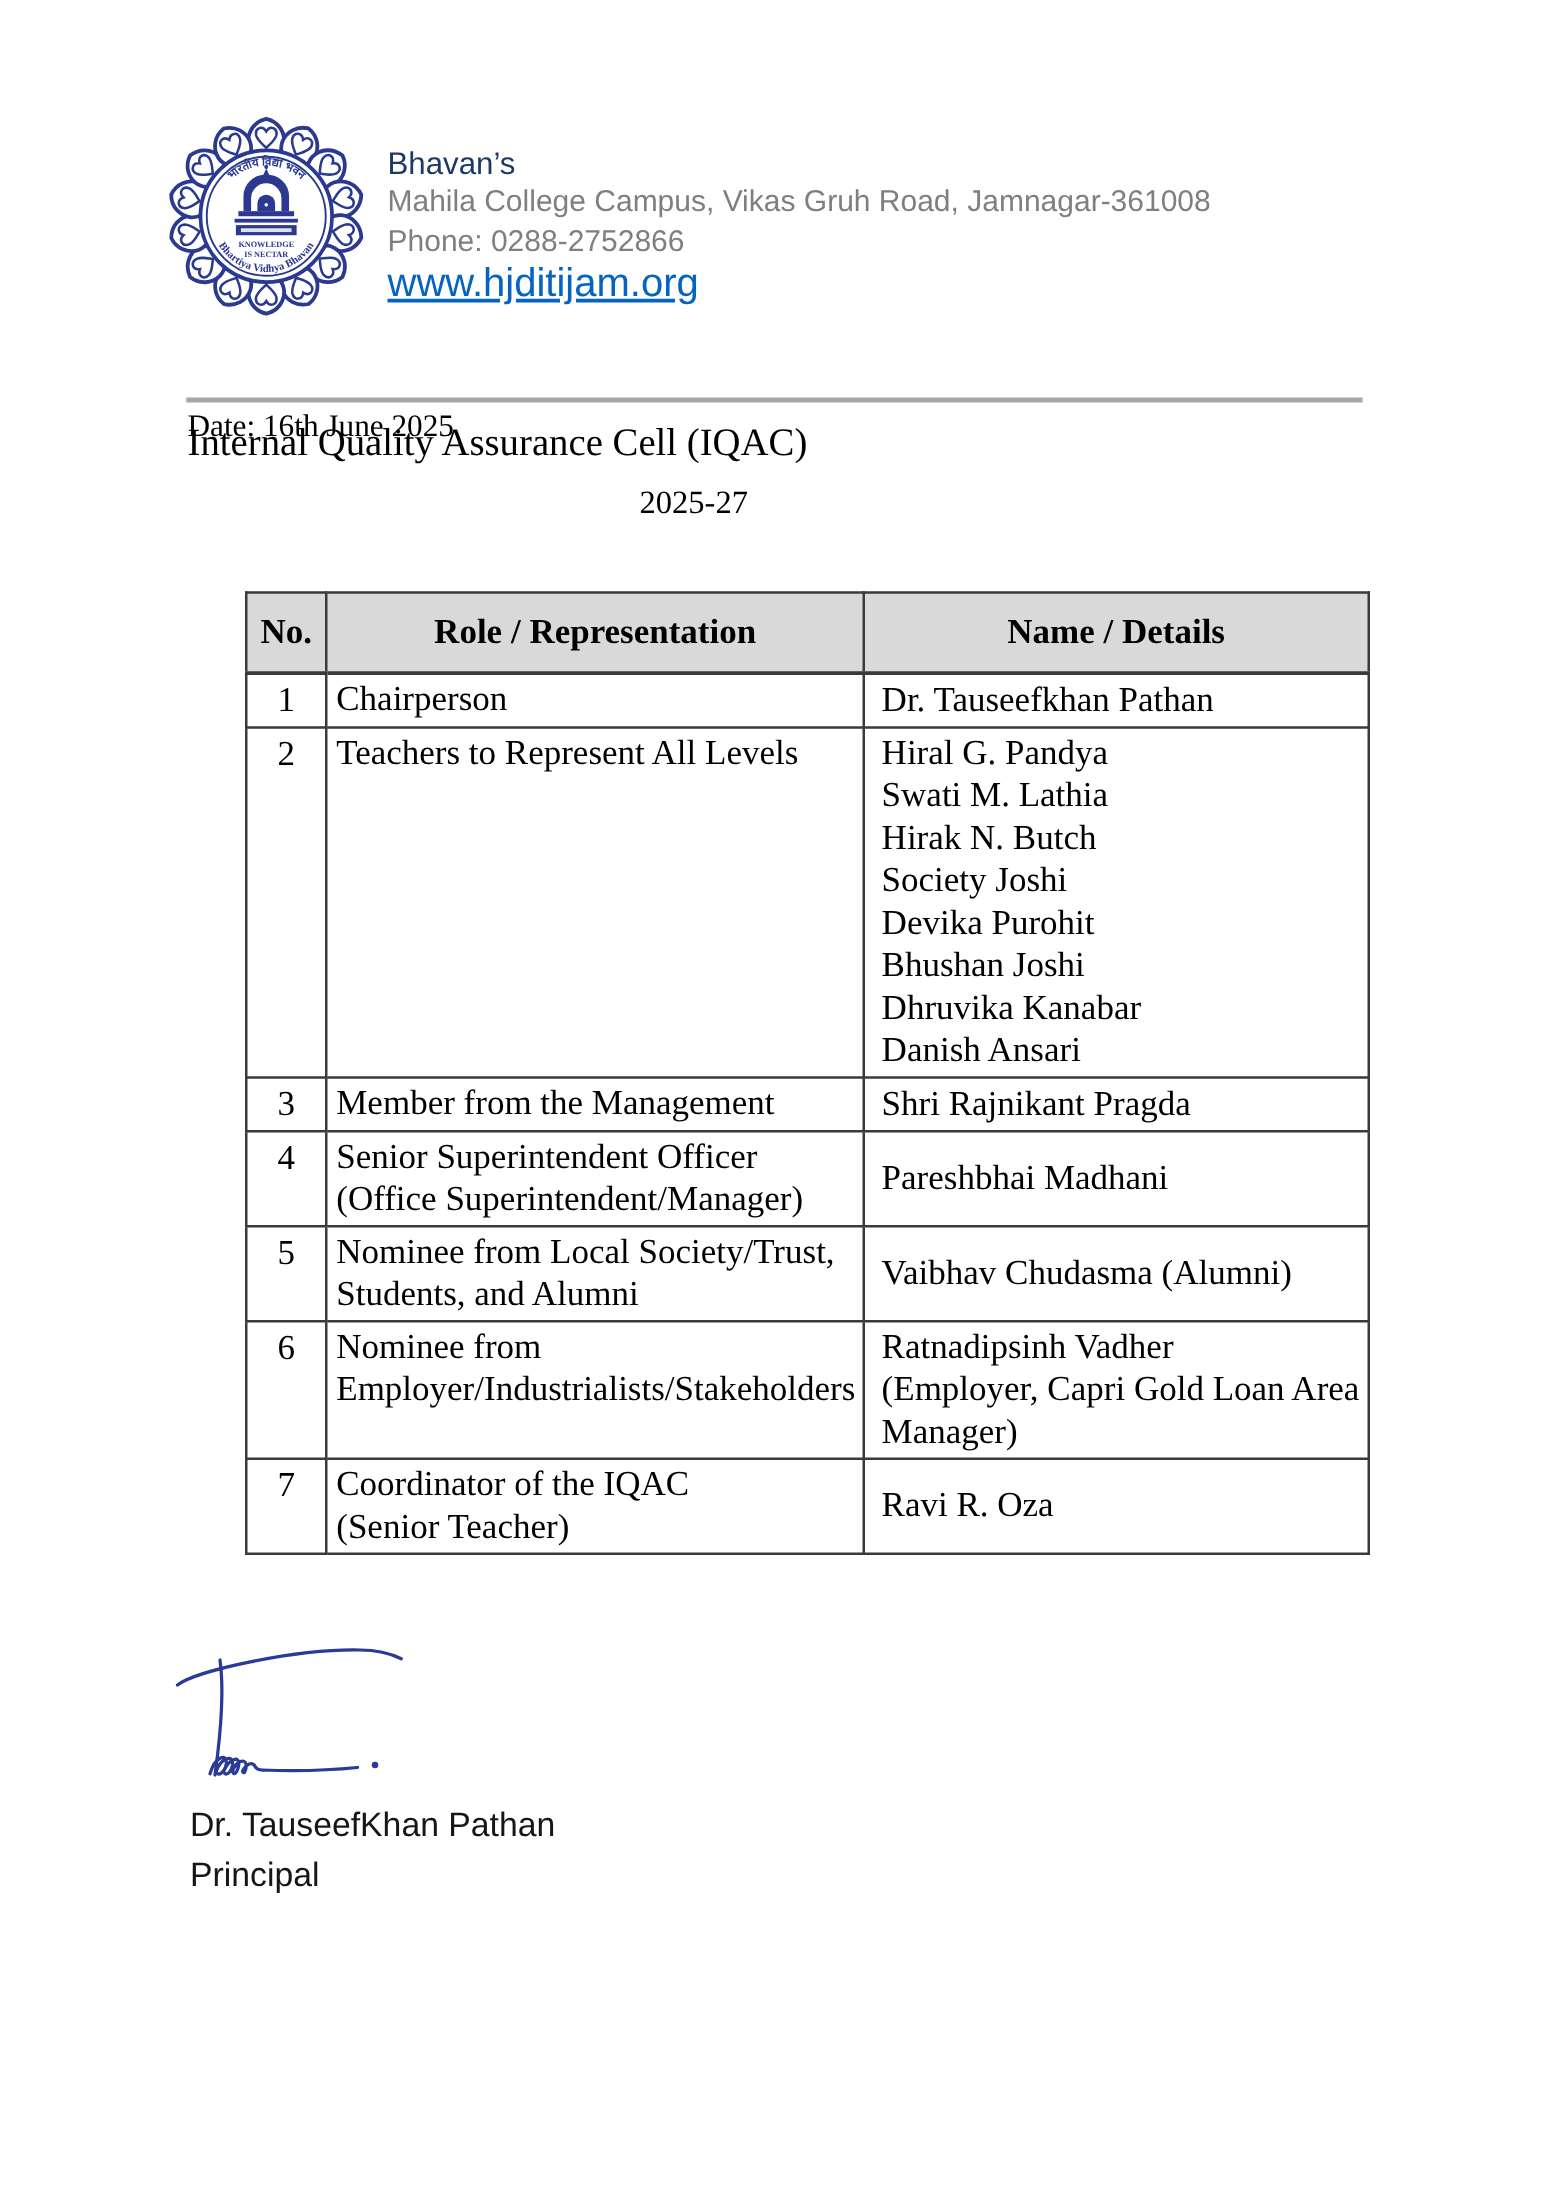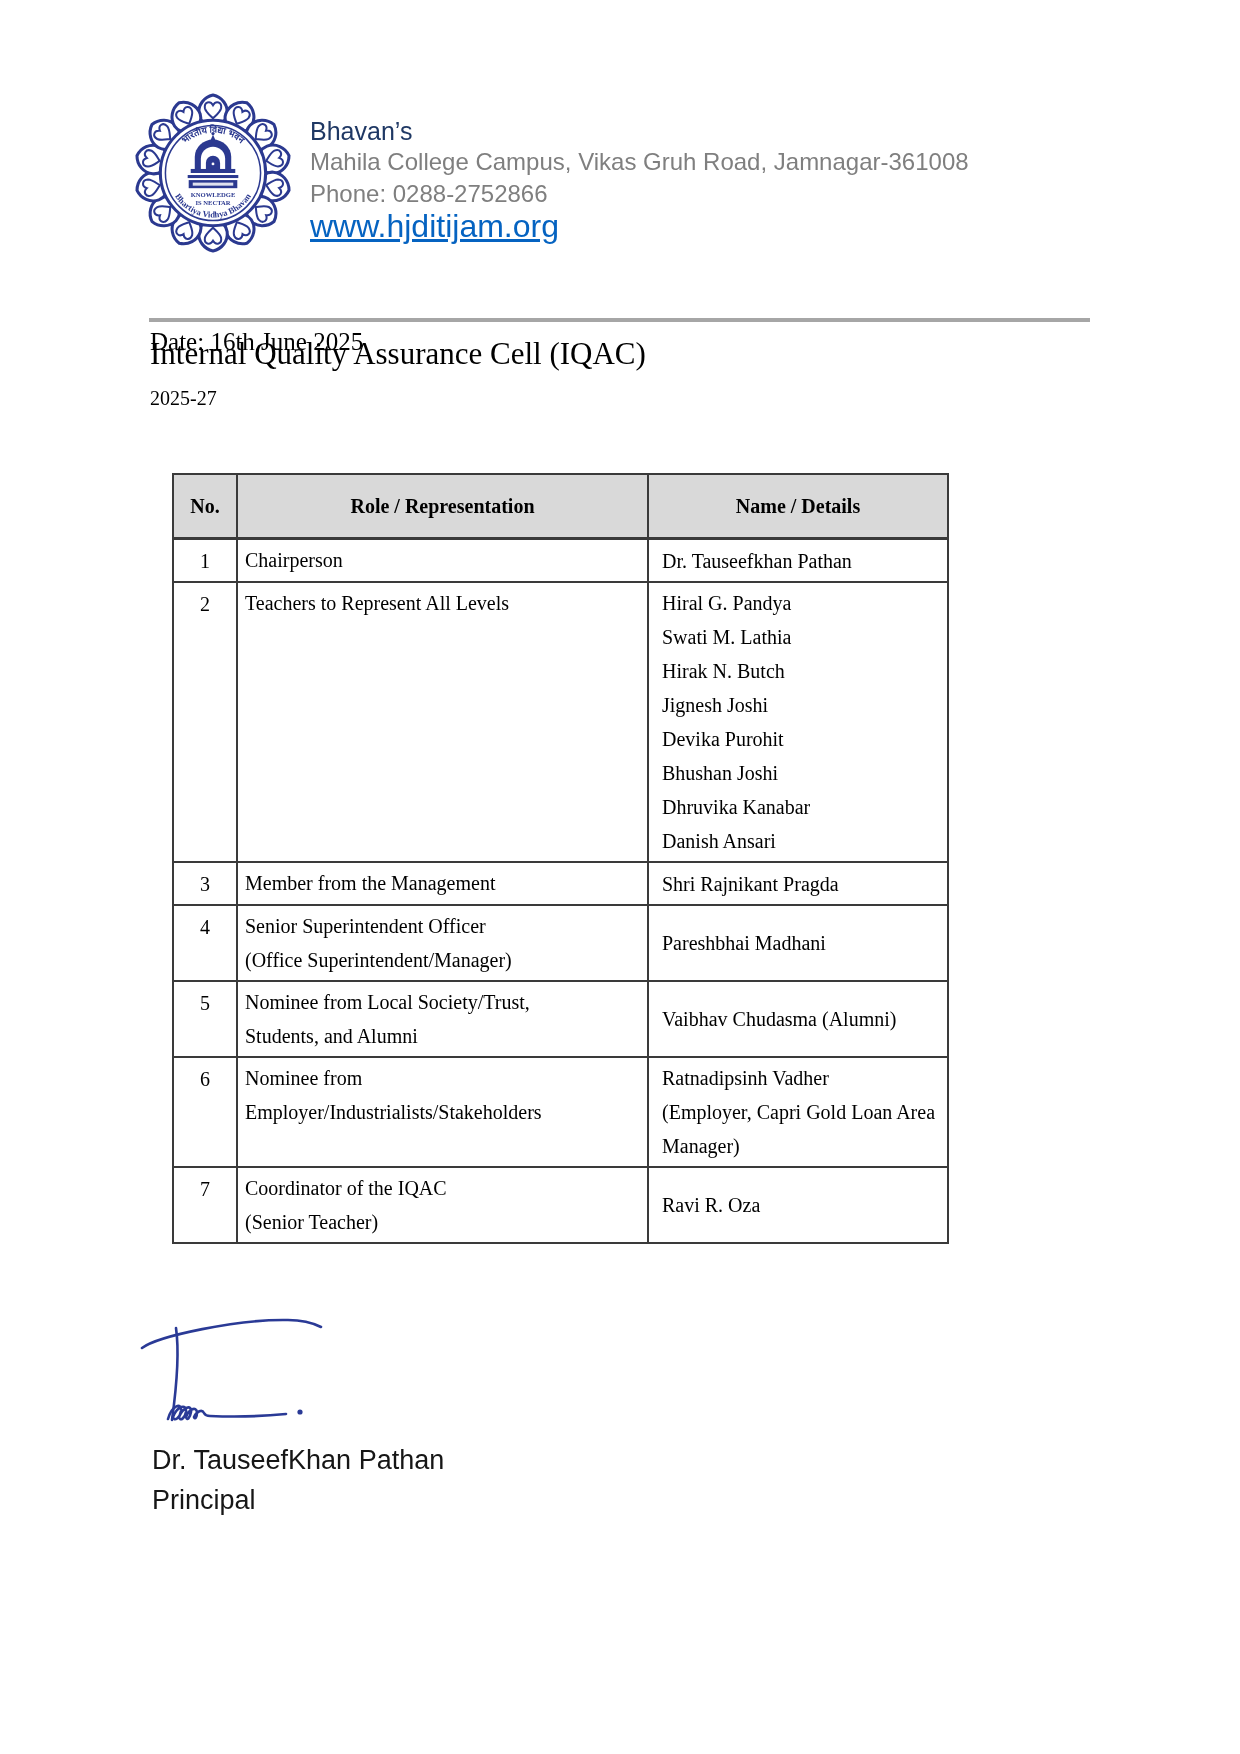--- a/index.html
+++ b/index.html
@@ -16,26 +16,26 @@
   .logo{position:absolute;left:132px;top:92px;width:162px;height:162px;}
   .letterhead{position:absolute;left:310px;top:116px;font-family:"Liberation Sans",sans-serif;}
   .org-name{font-size:25px;line-height:30px;color:var(--navy);}
   .institute-name{font-size:29px;line-height:40px;color:var(--navy);letter-spacing:-0.2px;}
   .address-line,.phone-line{font-size:24px;line-height:32px;color:var(--gray_text);}
   .website-link{display:inline-block;font-size:32px;line-height:32px;color:var(--link_blue);text-decoration:underline;cursor:pointer;}
   .rule{position:absolute;left:149px;top:318px;width:941px;height:4px;background:var(--rule_gray);}
   
   .date-line{position:absolute;left:150px;top:328px;font-size:25px;}
   .doc-title{position:absolute;left:150px;top:336px;width:810px;text-align:left;font-size:31px;}
-  .doc-subtitle{position:absolute;left:150px;top:387px;width:810px;text-align:left;font-size:20px;}
+  .doc-subtitle{position:absolute;left:150px;top:387px;width:810px;text-align:center;font-size:26px;}
   
   table.iqac{
-    position:absolute;left:172px;top:473px;
+    position:absolute;left:196px;top:473px;
     border-collapse:collapse;table-layout:fixed;
-    font-size:20px;
+    font-size:28px;
     padding-left:22px;
   }
   table.iqac col.c-no{width:64px;}
   table.iqac col.c-role{width:411px;}
   table.iqac col.c-name{width:300px;}
   table.iqac th{
     background:var(--table_header_bg);
     font-weight:bold;text-align:center;vertical-align:middle;
     height:60px;border:2px solid var(--border);border-bottom-width:3px;
   }
@@ -145,21 +145,21 @@
           <td class="no-cell">
             <div class="cell-line">2</div>
           </td>
           <td class="role-cell">
             <div class="cell-line">Teachers to Represent All Levels</div>
           </td>
           <td class="name-cell">
             <div class="cell-line">Hiral G. Pandya</div>
             <div class="cell-line">Swati M. Lathia</div>
             <div class="cell-line">Hirak N. Butch</div>
-            <div class="cell-line">Jignesh Joshi</div>
+            <div class="cell-line">Society Joshi</div>
             <div class="cell-line">Devika Purohit</div>
             <div class="cell-line">Bhushan Joshi</div>
             <div class="cell-line">Dhruvika Kanabar</div>
             <div class="cell-line">Danish Ansari</div>
           </td>
         </tr>
         <tr>
           <td class="no-cell">
             <div class="cell-line">3</div>
           </td>

